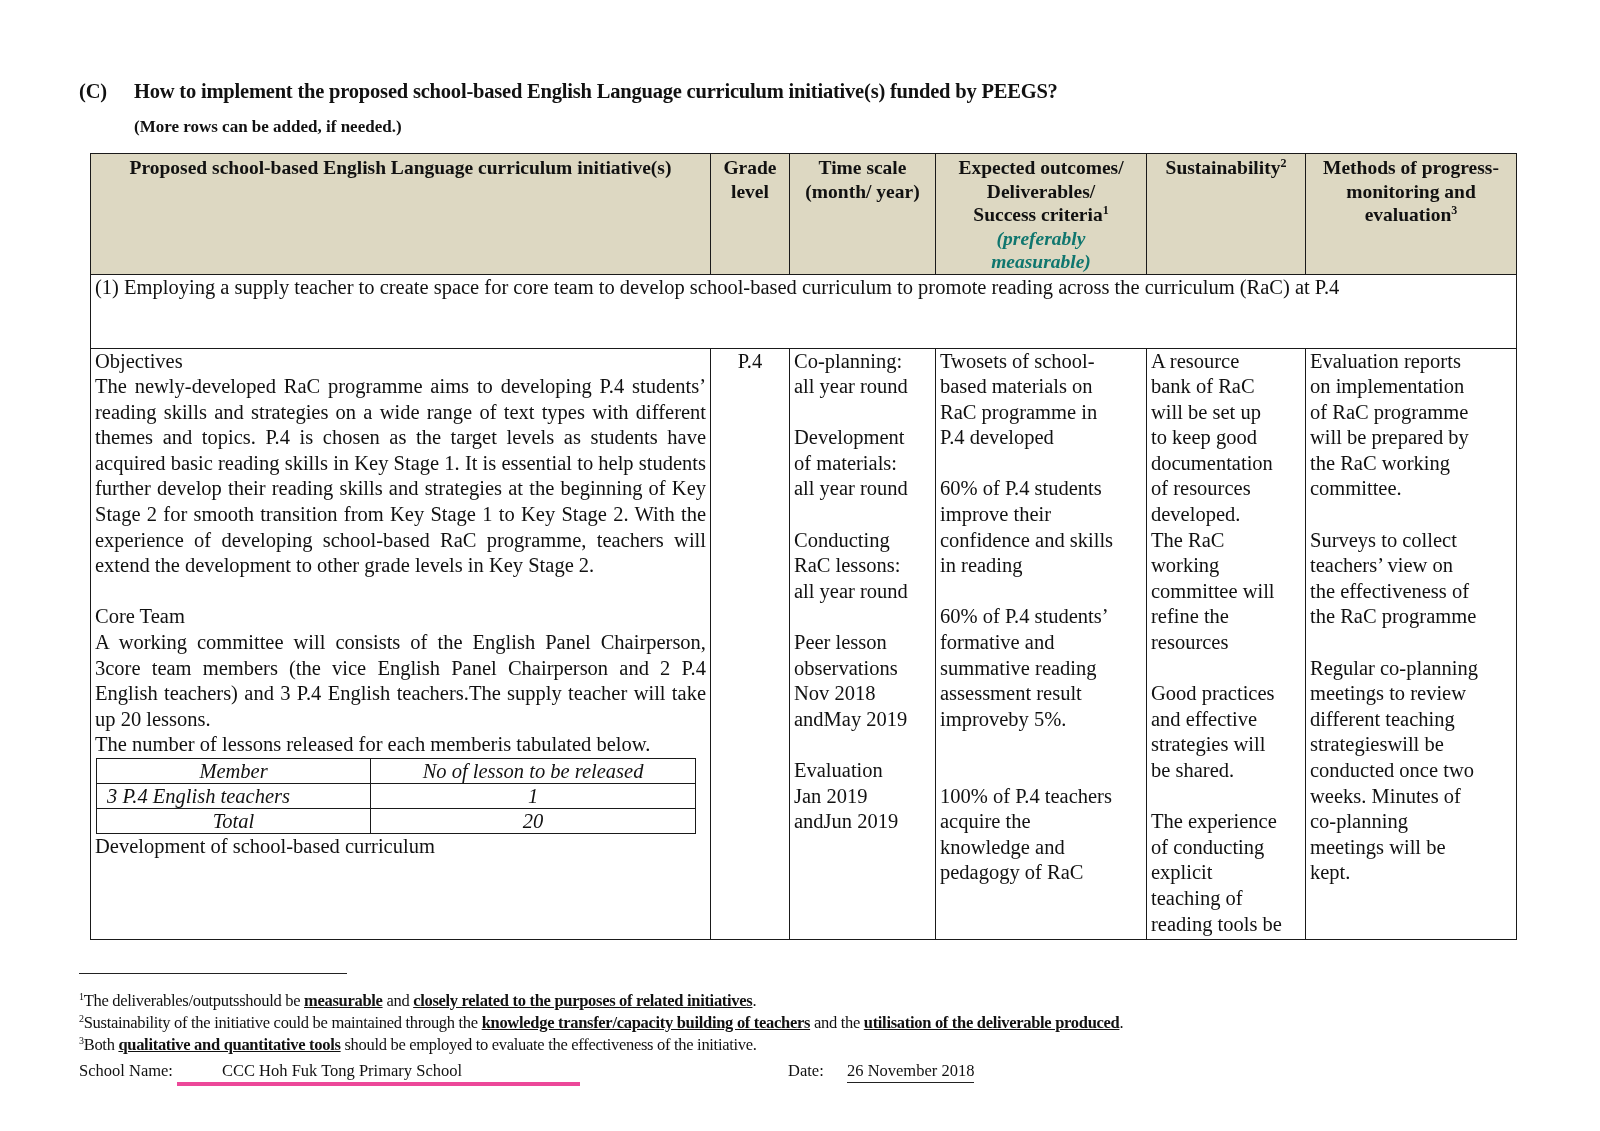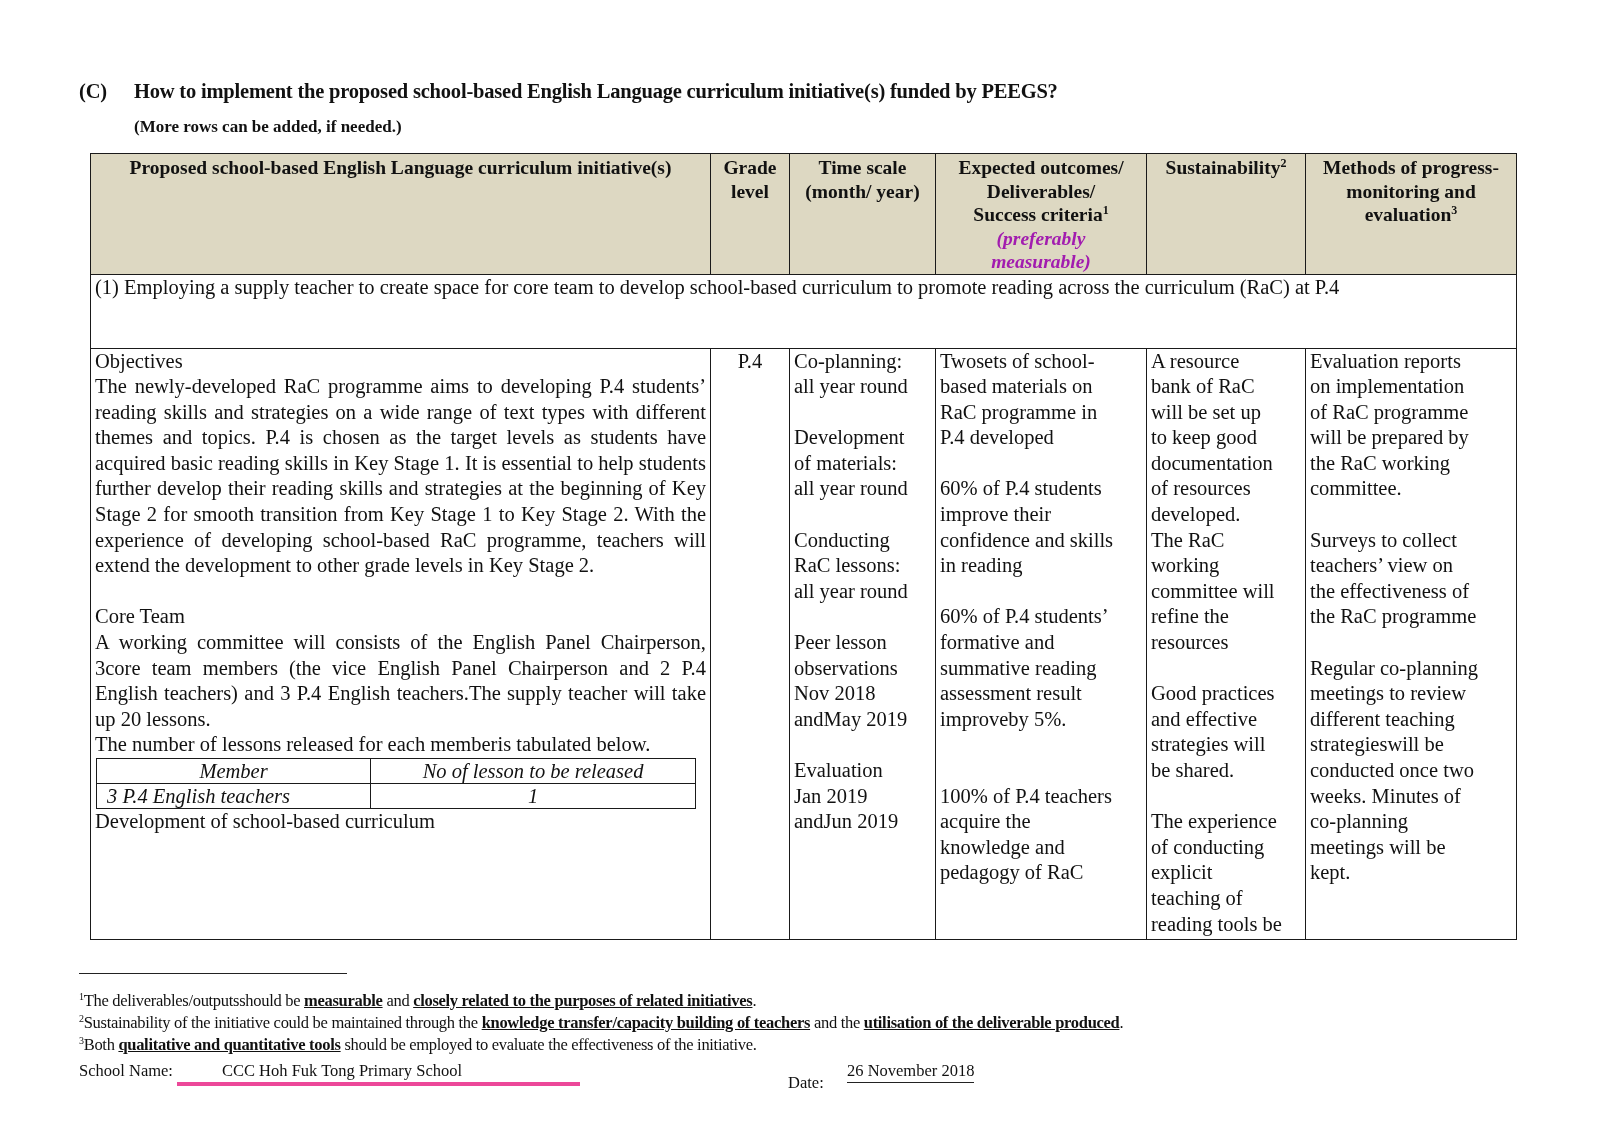--- a/index.html
+++ b/index.html
@@ -24,21 +24,21 @@
   }
   table.main td, table.main th {
     border: 1.5px solid #1a1a1a; vertical-align: top; padding: 0 4px;
   }
   table.main th {
     background: #DDD8C2; font-weight: bold; text-align: center;
     font-size: 19.5px; line-height: 23.5px; padding-top: 2px;
     height: 114px;
   }
   .sup { font-size: 12px; vertical-align: super; line-height: 0; }
-  .blue-note { color: #a21caf; font-style: italic; }
+  .blue-note { color: #0f766e; font-style: italic; }
   .initiative-row td { height: 73px; padding-top: 2px; }
   .body-row td { height: 590px; padding-top: 0; }
   .obj-head { font-weight: normal; }
   .justify { text-align: justify; text-align-last: left; }
   .gap { height: 25.6px; }
   table.lessons {
     border-collapse: collapse; width: 600px; margin: 0 0 0 1px;
     font-size: 20.5px; line-height: 24px; font-style: italic;
   }
   table.lessons td {
@@ -57,21 +57,21 @@
   .footnotes .fn-sup { font-size: 10px; vertical-align: super; line-height: 0; }
   .footnotes b { text-decoration: underline; }
   .school-line {
     position: absolute; left: 79px; top: 1060px; width: 1000px;
     font-size: 16.5px; line-height: 22px;
   }
   .school-line .sname {
     display: inline-block; width: 403px; border-bottom: 4px solid #ec4899;
     padding-left: 45px; box-sizing: border-box; margin-left: 4px;
   }
-  .school-line .date-label { position: absolute; left: 709px; top: 12px; }
+  .school-line .date-label { position: absolute; left: 709px; top: 0; }
   .school-line .date-val {
     position: absolute; left: 768px; top: 0; border-bottom: 1px solid #222;
   }
 </style>
 </head>
 <body>
 
 <div class="section-title">
   <span class="label">(C)</span><span>How to implement the proposed school-based English Language curriculum initiative(s) funded by PEEGS?</span>
 </div>
@@ -128,20 +128,24 @@
       <table class="lessons">
         <tbody>
               <tr>
           <td class="c">Member</td>
           <td class="c">No of lesson to be released</td>
         </tr>
         <tr>
           <td>3 P.4 English teachers</td>
           <td class="c">1</td>
         </tr>
+        <tr>
+          <td class="c">Total</td>
+          <td class="c">20</td>
+        </tr>
       </tbody>
           </table>
       <div class="obj-head">Development of school-based curriculum</div>
     </td>
 
     <td class="center">P.4</td>
 
     <td>
       <div>
         <div>Co-planning:</div>

